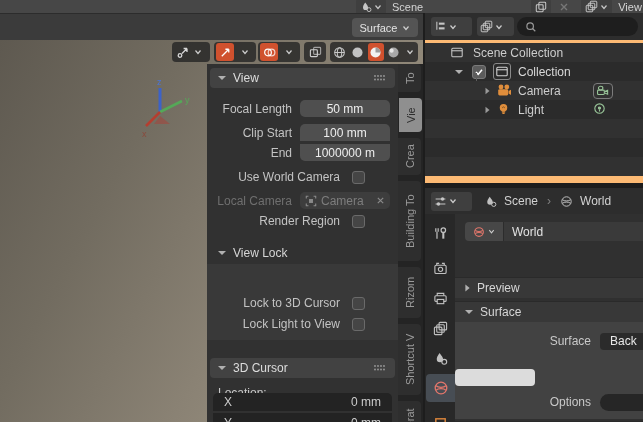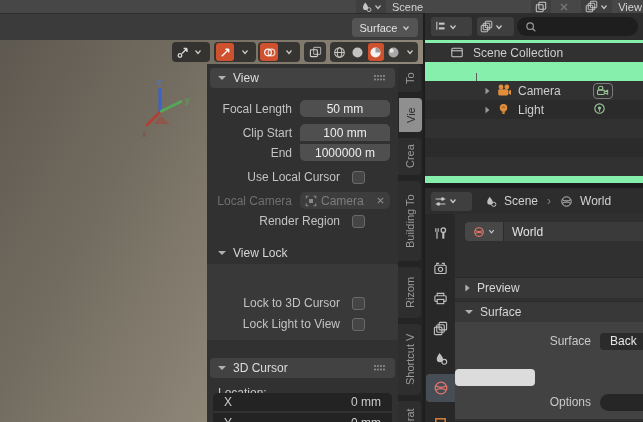--- a/index.html
+++ b/index.html
@@ -55,21 +55,21 @@
   align-items:center;justify-content:space-between;padding:0 11px;color:#cccccc}
 
 
 #tabstrip{position:absolute;left:398px;top:24px;width:25px;height:358px;background:#242424}
 .vtab{position:absolute;left:0;width:23px;background:#2e2e2e;border-radius:4px 0 0 4px;color:#9b9b9b;
   font-size:11px;display:flex;align-items:center;justify-content:center;
   writing-mode:vertical-rl;transform:rotate(180deg);white-space:nowrap}
 .vtab.active{background:#8f8f8f;color:#2e2e2e;left:1px}
 
 
-#outliner{position:absolute;left:425px;top:13px;width:218px;height:170px;background:#86efac;overflow:hidden}
+#outliner{position:absolute;left:425px;top:13px;width:218px;height:170px;background:#fdba74;overflow:hidden}
 #outliner-header{position:absolute;left:0;top:0;right:0;height:27px;background:#2d2d2d}
 .oh-btn{position:absolute;top:4px;height:19px;background:#3f3f3f;border-radius:3px;display:flex;
   align-items:center;gap:2px;padding:0 3px}
 #search-field{position:absolute;left:92px;top:4px;right:5px;height:19px;background:#1e1e1e;border-radius:10px;
   display:flex;align-items:center;padding:0 8px;gap:5px;color:#888}
 .orow{position:absolute;left:0;right:0;height:19px;display:flex;align-items:center;color:#cdcdcd}
 .orow.alt{background:#313131}
 .orow.base{background:#2b2b2b}
 .treeline{position:absolute;background:#5d5d5d}
 .databox{width:20px;height:16px;border:1px solid #7c7c7c;border-radius:4px;display:flex;align-items:center;justify-content:center}
@@ -286,21 +286,21 @@
     <div class="nrow" style="top:60px">
       <span class="nlabel">Clip Start</span>
       <span class="wfield top">100 mm</span>
     </div>
     <div class="nrow" style="top:80px">
       <span class="nlabel">End</span>
       <span class="wfield bot">1000000 m</span>
     </div>
 
     <div class="nrow" style="top:106px;height:14px">
-      <span class="nlabel wide">Use Local Cursor</span>
+      <span class="nlabel wide">Use World Camera</span>
       <span class="checkbox" style="margin-left:4px"></span>
     </div>
 
     <div class="nrow" style="top:128px">
       <span class="nlabel dis">Local Camera</span>
       <span class="wfield dis">
         <span>
             <svg width="12" height="12" viewBox="0 0 14 14">
               <g stroke="#8a8a8a" stroke-width="1.3" fill="none">
                 <path d="M1.5 4 V1.5 H4 M10 1.5 h2.5 V4 M12.5 10 v2.5 H10 M4 12.5 H1.5 V10"></path>
@@ -423,20 +423,37 @@
         <svg width="14" height="13" viewBox="0 0 16 15">
           <g fill="none" stroke="#c9c9c9" stroke-width="1.2">
             <rect x="2" y="2.5" width="12" height="10" rx="1.2"></rect>
             <path d="M2 5.5 h12"></path>
           </g>
         </svg>
       </span>
     <span style="margin-left:9px">Scene Collection</span>
   </div>
 
+  <div class="orow base" style="top:49px">
+    <span class="caret-d sm" style="margin-left:30px"></span>
+    <span style="margin-left:9px;width:14px;height:14px;background:#5c5c5c;border:1px solid #7a7a7a;border-radius:3px;display:flex;align-items:center;justify-content:center">
+        <svg width="10" height="10" viewBox="0 0 10 10">
+          <path d="M2 5 l2.2 2.4 L8 2.8" stroke="#fff" stroke-width="1.6" fill="none"></path>
+        </svg>
+      </span>
+    <span style="margin-left:7px;border:1px solid #8a8a8a;border-radius:3px;padding:1px">
+        <svg width="14" height="13" viewBox="0 0 16 15">
+          <g fill="none" stroke="#d6d6d6" stroke-width="1.2">
+            <rect x="2" y="2.5" width="12" height="10" rx="1.2"></rect>
+            <path d="M2 5.5 h12"></path>
+          </g>
+        </svg>
+      </span>
+    <span style="margin-left:7px;color:#d8d8d8">Collection</span>
+  </div>
 
   <div class="treeline" style="left:51px;top:60px;width:1px;height:36px"></div>
   <div class="treeline" style="left:51px;top:77px;width:8px;height:1px"></div>
   <div class="treeline" style="left:51px;top:96px;width:8px;height:1px"></div>
 
   <div class="orow alt" style="top:68px">
     <span class="caret-r" style="margin-left:60px;border-left-color:#9a9a9a;transform:scale(.8)"></span>
     <span style="margin-left:6px">
         <svg width="16" height="15" viewBox="0 0 16 15">
           <g fill="#e08e3c">

